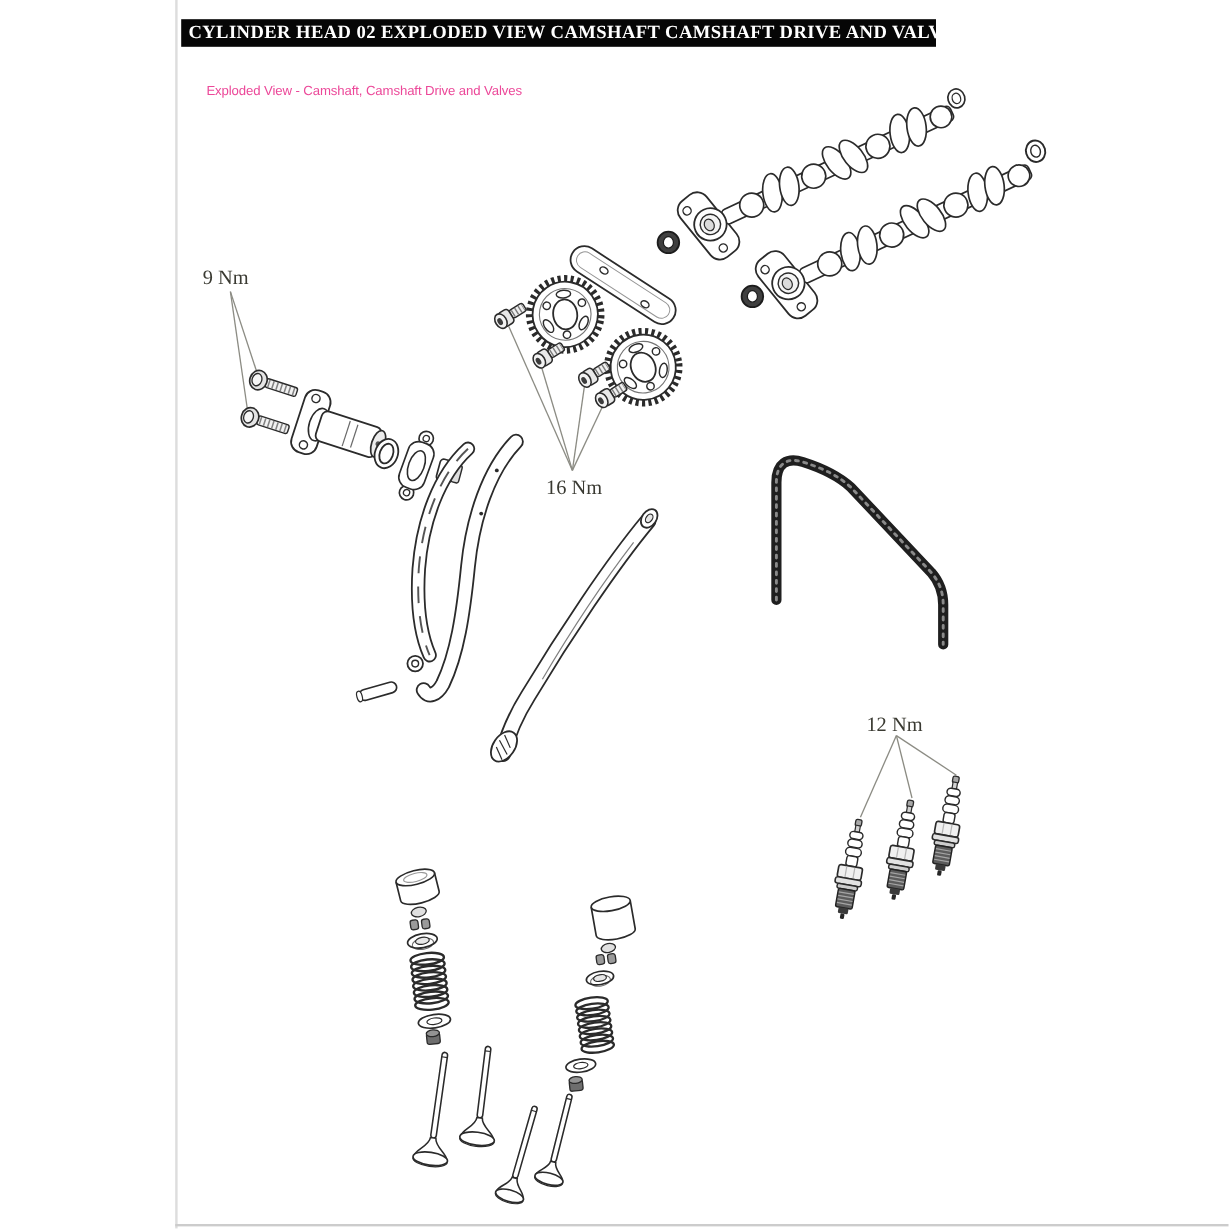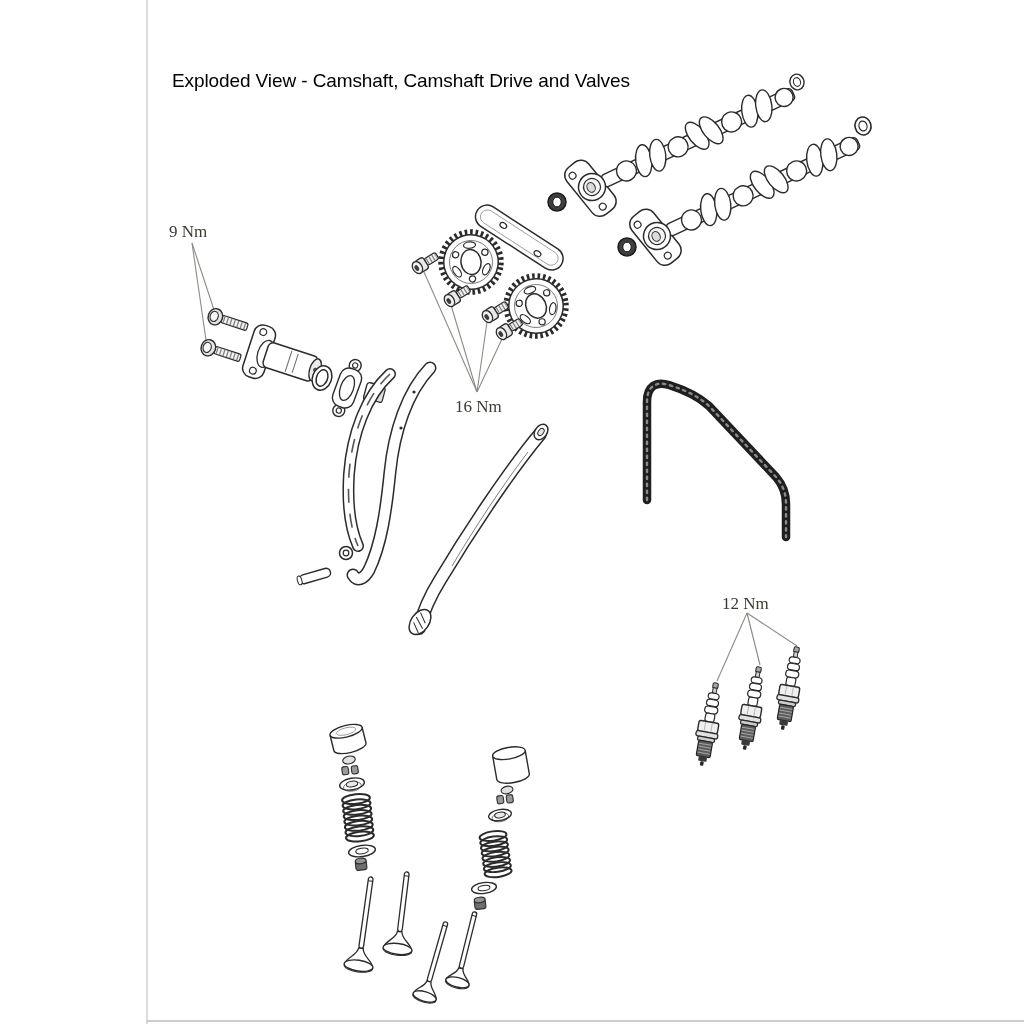--- a/index.html
+++ b/index.html
@@ -4,31 +4,34 @@
 <style>
   html,body{margin:0;padding:0;background:#fff;}
   .page{position:relative;width:1024px;height:1024px;background:#ffffff;overflow:hidden;
         font-family:"Liberation Sans",sans-serif;}
   .vline{position:absolute;left:146px;top:0;width:2px;height:1024px;background:#dddddd;}
   .hline{position:absolute;left:146px;top:1020px;width:878px;height:2px;background:#cccccc;}
   .title-bar{position:absolute;left:151px;top:16px;width:629px;height:23px;background:#060606;
              color:#ffffff;display:flex;align-items:center;box-sizing:border-box;padding-left:6px;
              font-family:"Liberation Serif",serif;font-weight:bold;font-size:15.5px;letter-spacing:.35px;
              white-space:nowrap;}
-  .subtitle{position:absolute;left:172px;top:70px;font-size:19px;color:#000000;letter-spacing:-.1px;}
+  .subtitle{position:absolute;left:172px;top:70px;font-size:11px;color:#ec4899;letter-spacing:-.1px;}
   svg.diagram{position:absolute;left:0;top:0;}
   .torque{font-family:"Liberation Serif",serif;font-size:17px;fill:#3a3a32;}
 </style>
 </head>
 <body>
 
 <div class="page">
   <div class="vline"></div>
   <div class="hline"></div>
 
+  <div class="title-bar">
+    <span>CYLINDER HEAD 02 EXPLODED VIEW CAMSHAFT CAMSHAFT DRIVE AND VALVES</span>
+  </div>
   <div class="subtitle">Exploded View - Camshaft, Camshaft Drive and Valves</div>
 
   <svg class="diagram" width="1024" height="1024" viewBox="0 0 1024 1024">
     <defs>
 
       <g id="sym-tbolt">
         <rect x="9" y="-3.8" width="27" height="7.6" rx="2" fill="#f2f2f2" stroke="#2b2b2b" stroke-width="1.2"></rect>
         <line x1="11" y1="0" x2="35" y2="0" stroke="#555" stroke-width="6.4" stroke-dasharray="1.3 2.3" opacity=".7"></line>
         <ellipse cx="2.5" cy="0" rx="7.2" ry="8.2" fill="#e4e4e4" stroke="#2b2b2b" stroke-width="1.4"></ellipse>
         <ellipse cx="1.2" cy="0" rx="4" ry="5.2" fill="#f6f6f6" stroke="#2b2b2b" stroke-width="1.1"></ellipse>

